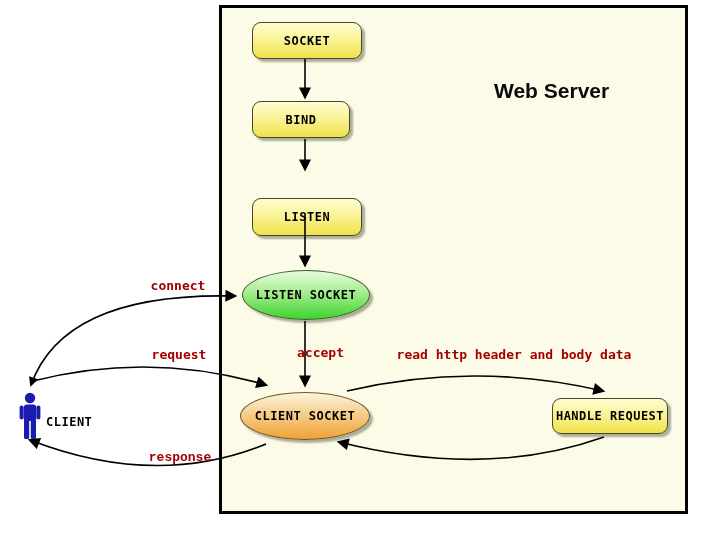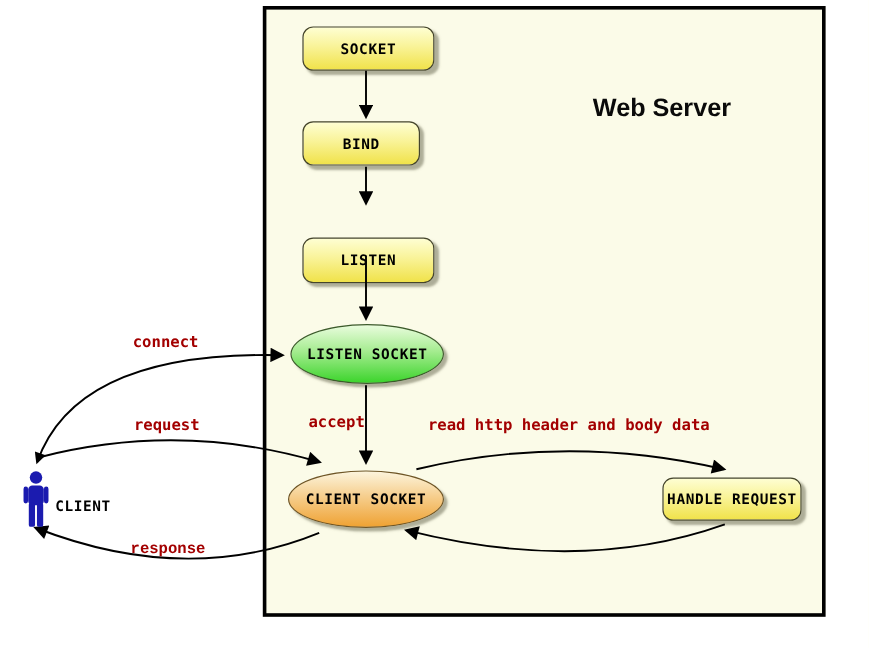--- a/index.html
+++ b/index.html
@@ -39,21 +39,21 @@
   .n-socket{left:252px;top:22px;width:110px;height:37px;}
   .n-bind{left:252px;top:101px;width:98px;height:37px;justify-content:center;}
   .n-listen{left:252px;top:174px;width:110px;height:38px;margin-top:24px;}
   .n-listen-socket{left:242px;top:270px;width:128px;height:50px;}
   .n-client-socket{left:240px;top:392px;width:130px;height:48px;}
   .n-handle{left:552px;top:398px;width:116px;height:36px;}
 
   
   .elabel{
     position:absolute;font-size:13px;font-weight:bold;color:#a30000;
-    text-align:center;z-index:4;white-space:nowrap;
+    text-align:center;z-index:4;white-space:nowrap;margin-left:40px;
   }
   .l-connect{left:106px;top:278px;width:64px;}
   .l-request{left:107px;top:347px;width:64px;}
   .l-response{left:104px;top:450px;width:72px;font-family:Liberation Mono, monospace;}
   .l-accept{left:252px;top:345px;width:52px;text-align:right;}
   .l-read{left:356px;top:347px;width:236px;}
   .l-write{left:374px;top:439px;width:190px;}
 
   .client-label{
     position:absolute;left:46px;top:415px;font-size:12px;font-weight:bold;

